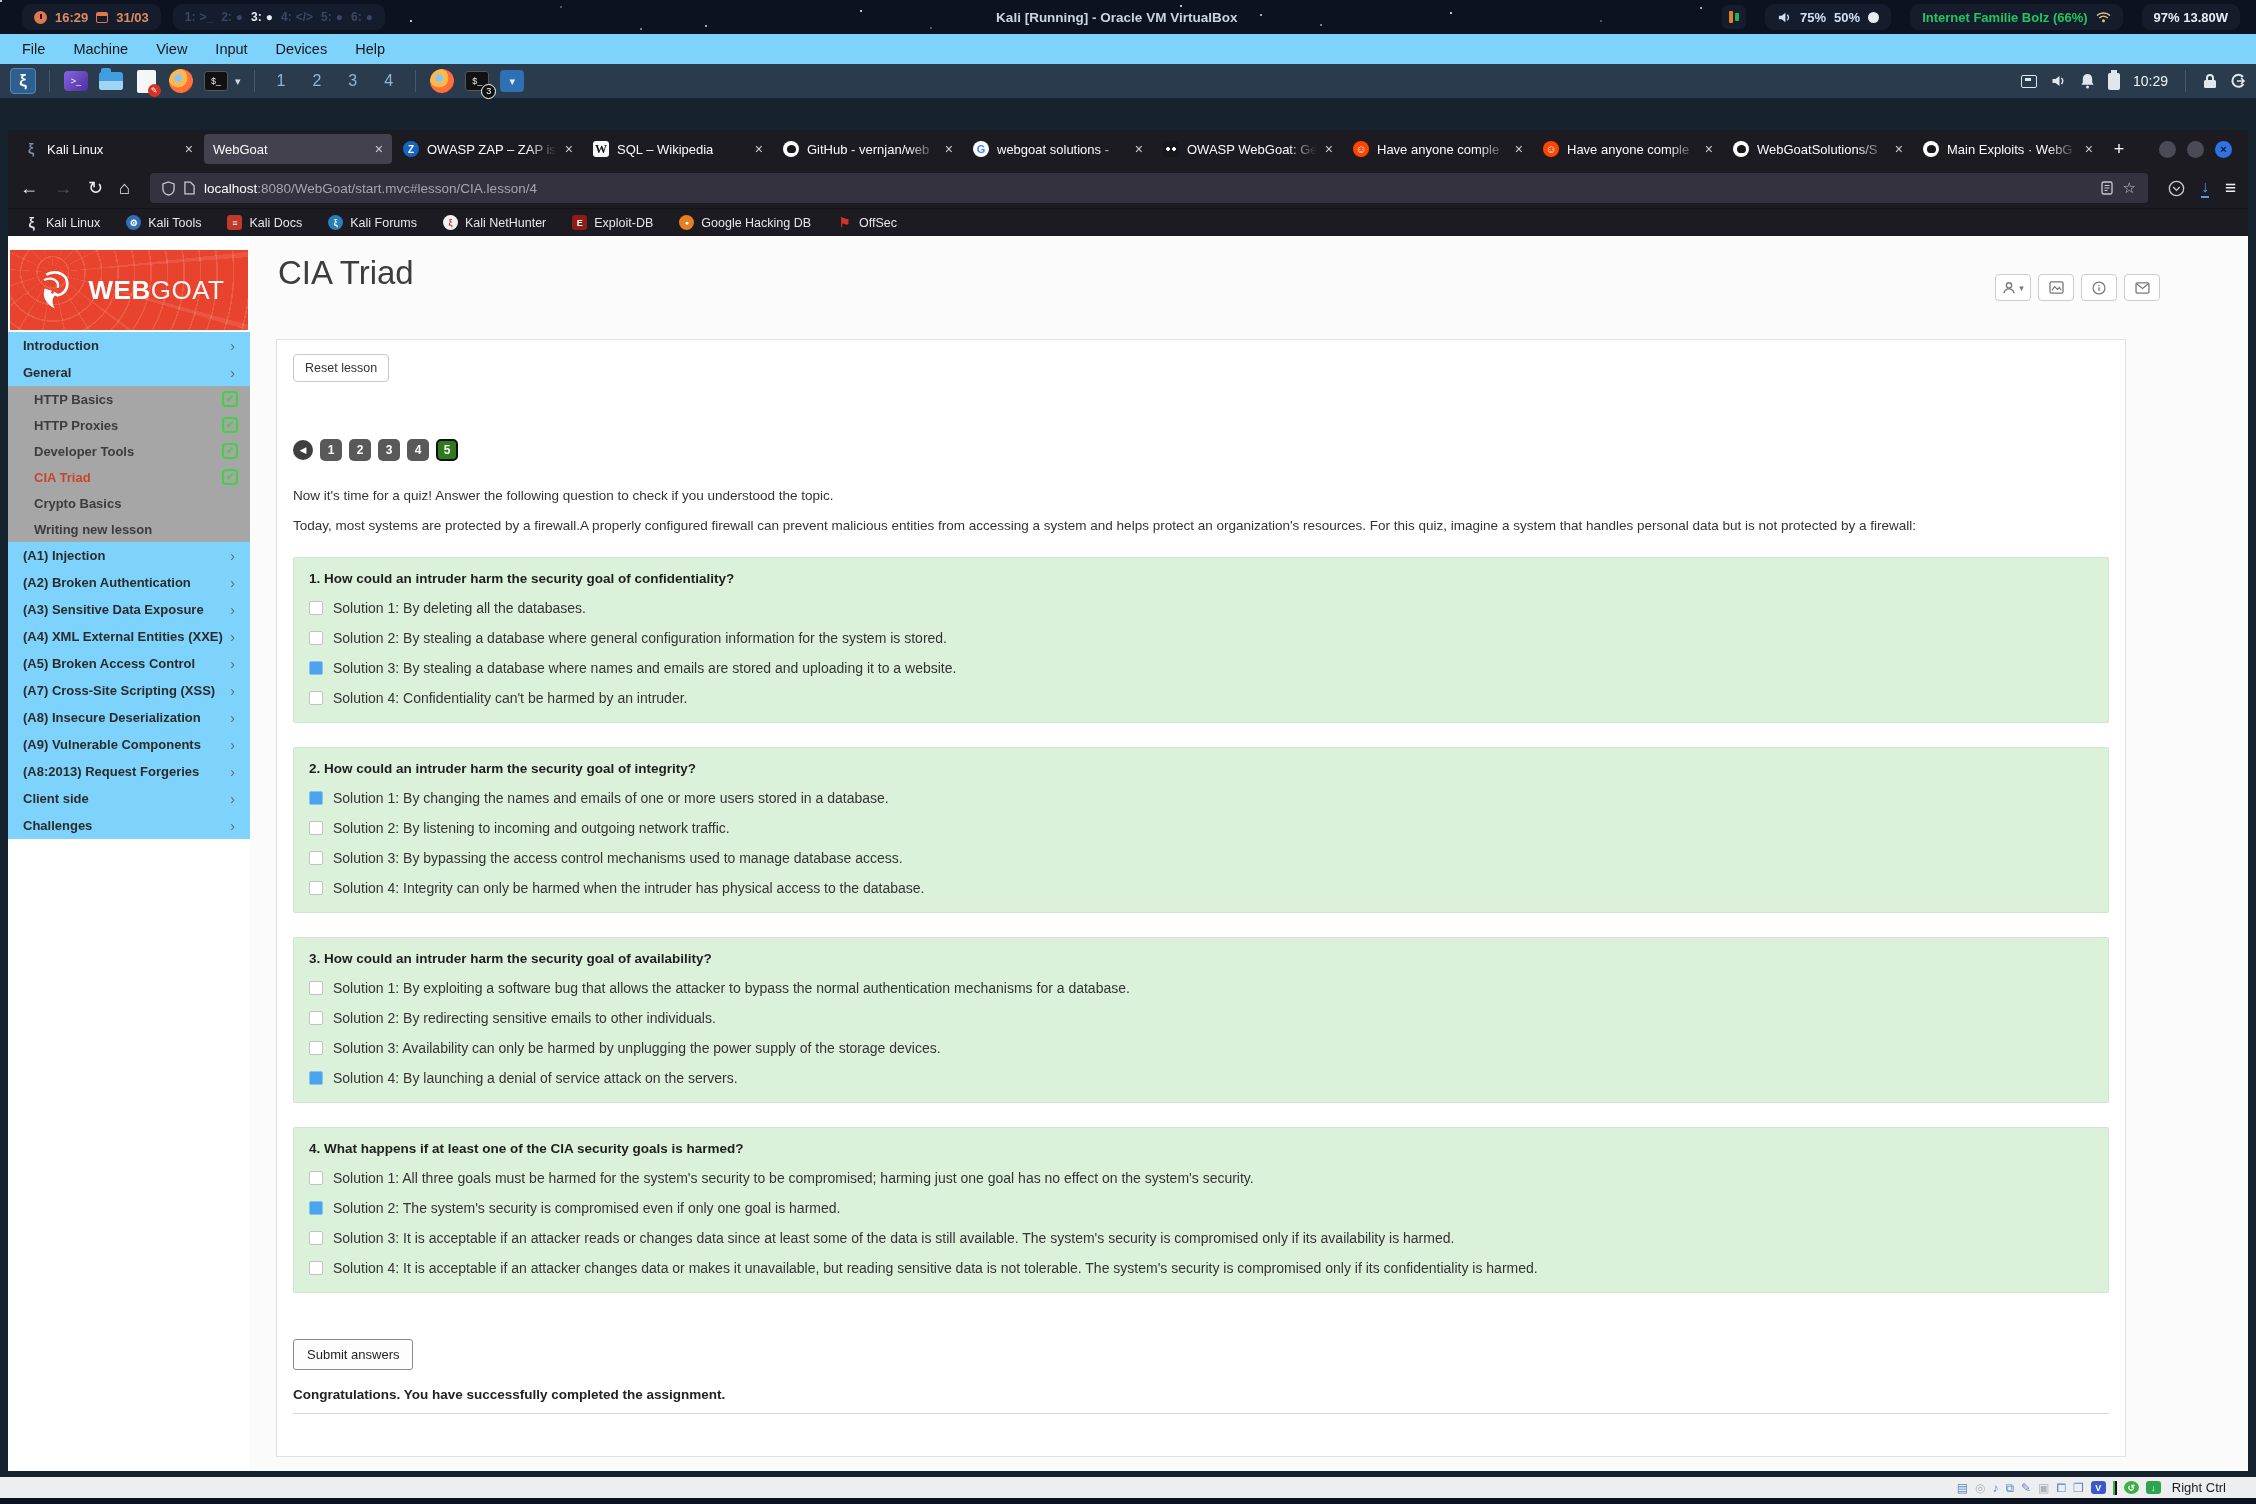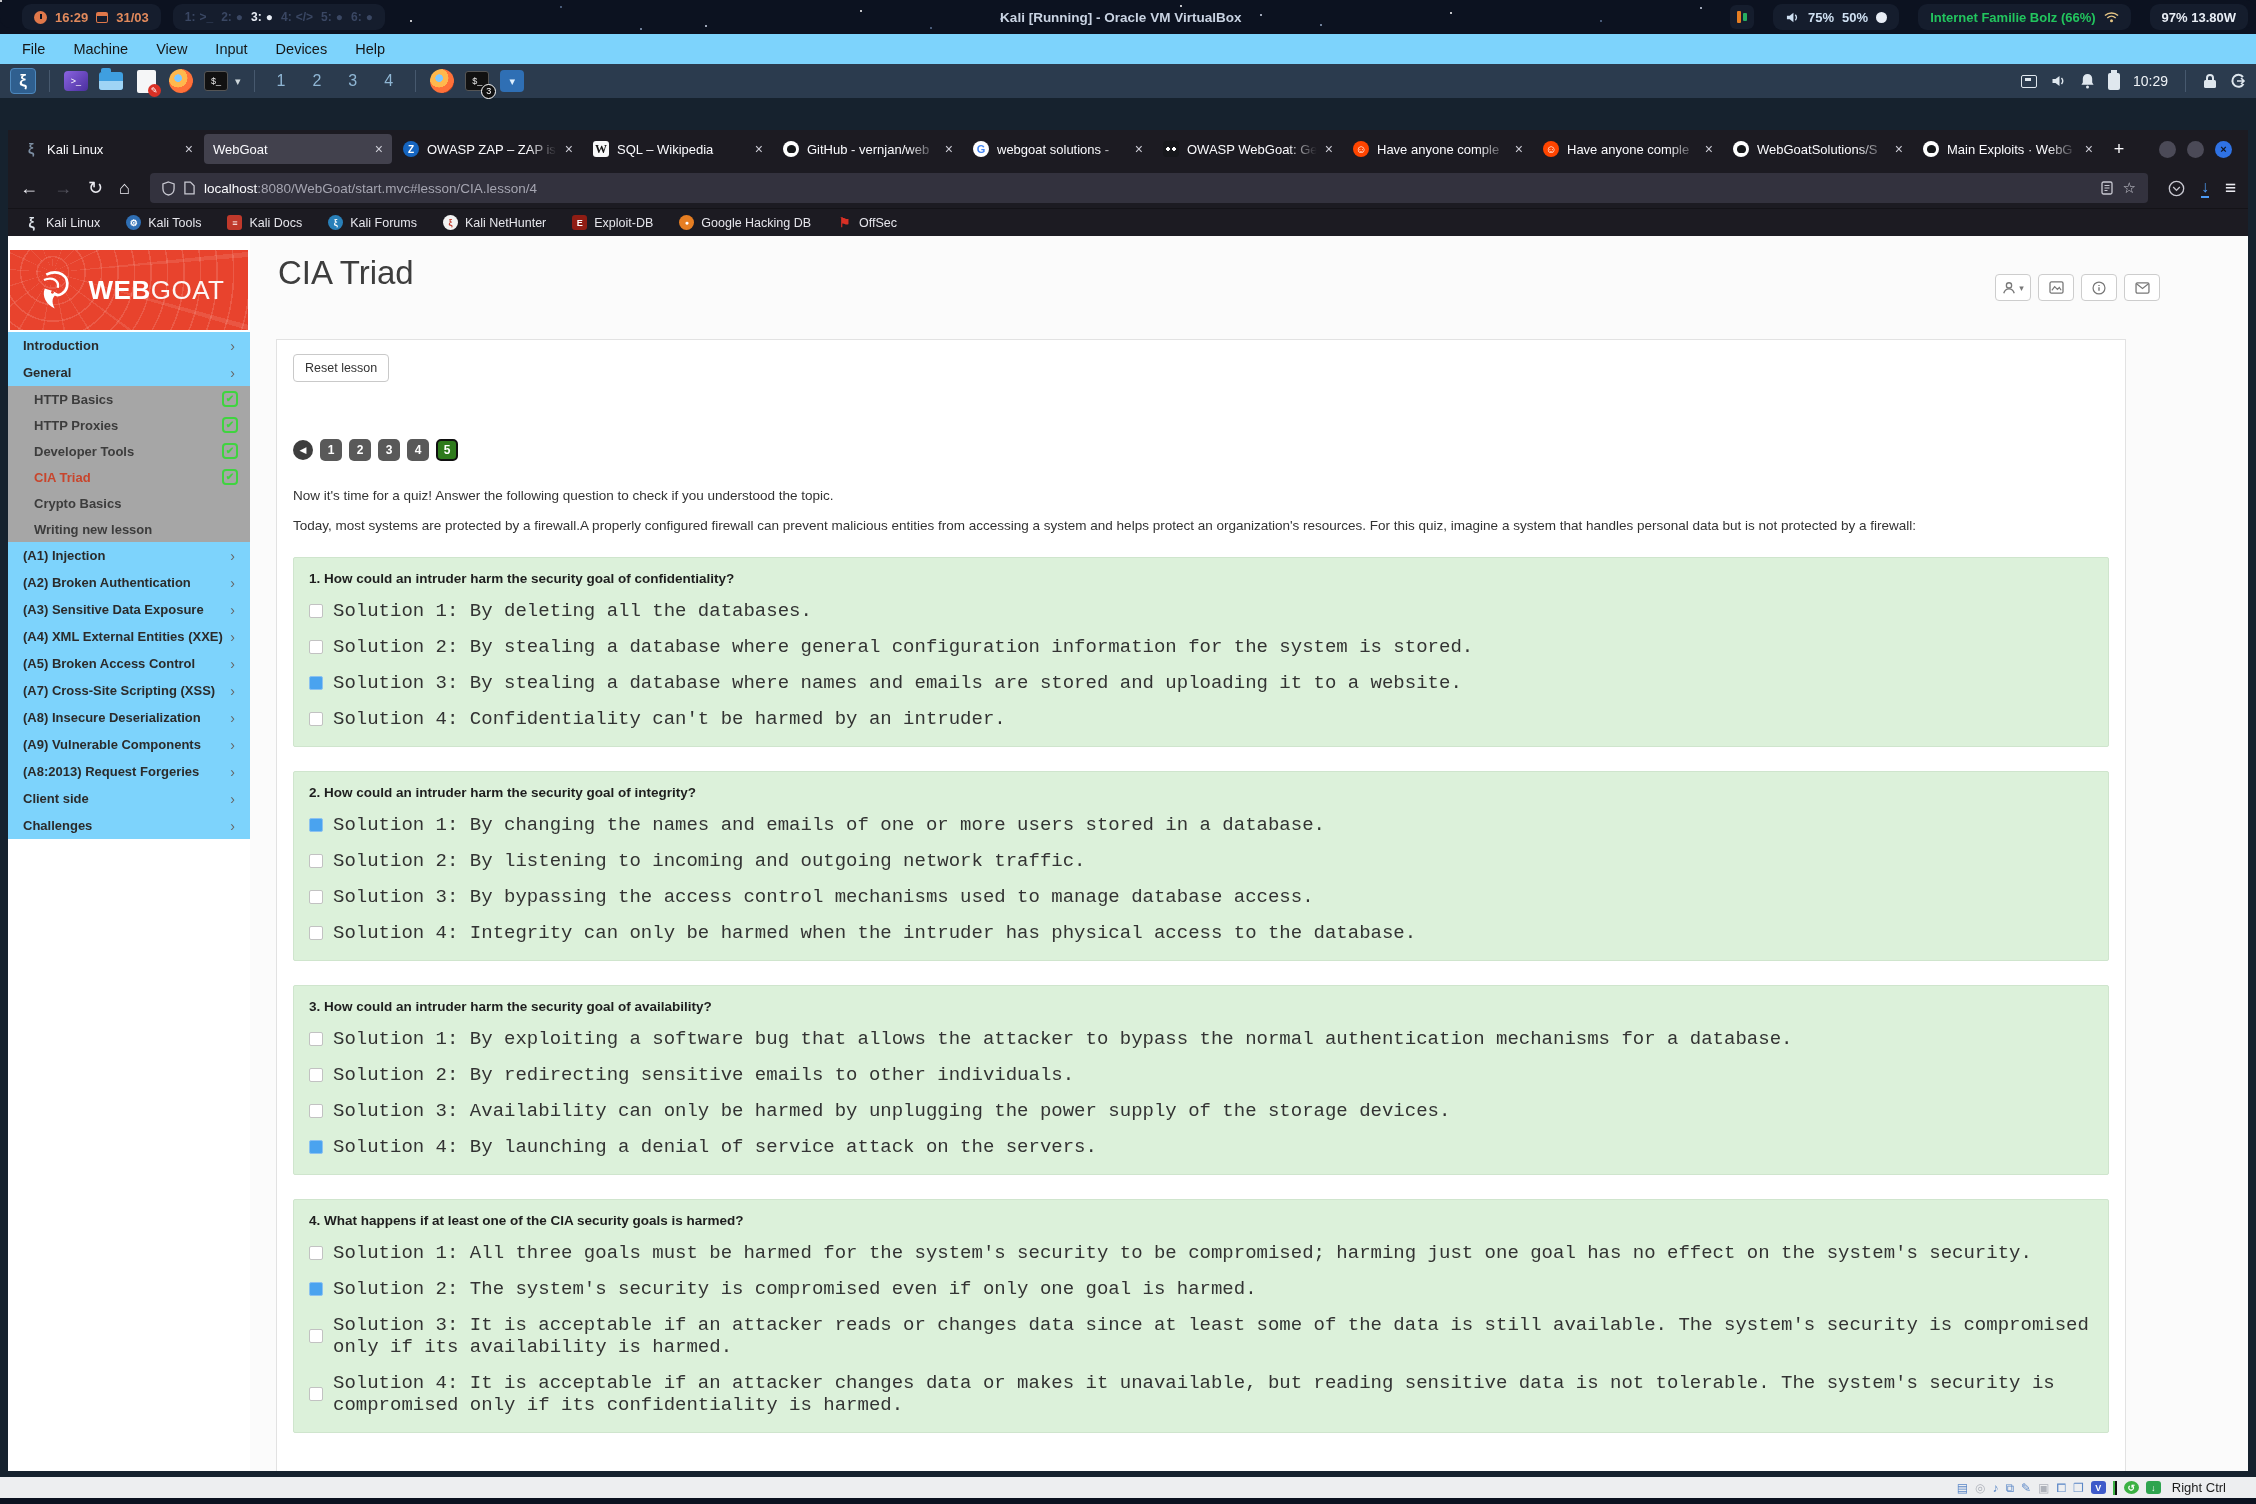--- a/index.html
+++ b/index.html
@@ -1,20 +1,20 @@
 <!DOCTYPE html>
 <html><head>
 <meta charset="utf-8">
 <style>
   html,body{margin:0;padding:0;background:#05080f;}
   *{box-sizing:border-box;font-family:"Liberation Sans",sans-serif;}
   #screen{position:relative;width:2256px;height:1504px;overflow:hidden;background:#0c1220;}
 
   
-  .host-bar{position:absolute;top:0;left:0;right:0;height:28px;background:#0c1220;z-index:5;border-radius:10px;}
+  .host-bar{position:absolute;top:0;left:0;right:8px;height:28px;background:#0c1220;z-index:5;border-radius:10px;}
   .stars{position:absolute;inset:0;pointer-events:none;}
   .stars::before{content:"";position:absolute;width:2px;height:2px;border-radius:50%;background:#fff;
     box-shadow:240px 8px #8fa3c0,410px 20px #ffffff,560px 6px #5d7396,705px 25px #cfd9ea,860px 10px #ffffff,
     1000px 18px #748cb0,1180px 5px #ffffff,1320px 24px #8fa3c0,1450px 12px #ffffff,1600px 20px #5d7396,
     1700px 7px #cfd9ea,1840px 16px #ffffff,1955px 26px #748cb0,2080px 9px #ffffff,2200px 18px #8fa3c0,
     120px 26px #5d7396,330px 14px #cfd9ea,640px 28px #8fa3c0,930px 27px #5d7396,1260px 14px #cfd9ea;}
   .hb-left{position:absolute;left:22px;top:4px;display:flex;gap:12px;align-items:center;}
   .pill{background:#151d2d;border-radius:9px;height:26px;display:flex;align-items:center;padding:0 12px;gap:8px;}
   .clock-ic{width:13px;height:13px;border-radius:50%;background:#e0784a;position:relative;flex-shrink:0;}
   .clock-ic::after{content:"";position:absolute;left:6px;top:3px;width:1.5px;height:5px;background:#0c1220;}
@@ -134,21 +134,21 @@
   .pg-back{width:20px;height:20px;border-radius:50%;background:#3e3e3e;color:#fff;font-size:9px;display:flex;align-items:center;justify-content:center;}
   .pg{min-width:22px;height:22px;border-radius:5px;background:#595959;color:#fff;font-size:12px;font-weight:bold;display:flex;align-items:center;justify-content:center;}
   .pg.active{background:#2e7a1c;border:2px solid #101010;}
   .intro{font-size:13.5px;color:#333;margin:27px 0 0 0;}
   .intro.second{margin-top:15px;}
   .qblock{margin-top:24px;background:#dcf1da;border:1px solid #cfe5cd;border-radius:2px;padding:13px 15px 16px 15px;}
   .qtitle{font-size:13.5px;font-weight:bold;color:#1e1e1e;}
   .opt{display:flex;align-items:center;gap:10px;margin-top:14px;}
   .cb{width:14px;height:14px;background:#fff;border:1px solid #c2c2c2;border-radius:2px;flex-shrink:0;}
   .cb.checked{background:#4aa3ef;border-color:#8cc2f0;}
-  .opt .olbl{font-size:19px;color:#333;font-family:Liberation Mono, monospace;}
+  .opt .olbl{font-size:14px;color:#333;}
   .submit-btn{margin-top:46px;font-size:13px;color:#1f1f1f;background:#fdfdfd;border:1px solid #8a8a8a;border-radius:3px;padding:7px 13px;display:inline-block;}
   .success{margin-top:17px;font-size:13.5px;font-weight:bold;color:#222;padding-bottom:11px;border-bottom:1px solid #d6d6d6;}
 
   
   .vbox-statusbar{position:absolute;left:0;right:0;bottom:6px;height:21px;background:#edeef0;display:flex;align-items:center;justify-content:flex-end;gap:7px;padding-right:30px;z-index:5;}
   .vs{font-size:12px;line-height:1;}
   .vs-sq{width:15px;height:13px;border-radius:3px;color:#fff;font-size:9px;font-weight:bold;display:flex;align-items:center;justify-content:center;}
   .vs-label{font-size:13px;color:#1d1d1d;margin-left:4px;}
   .kbd-led{width:4px;height:14px;background:#111;border-left:2px solid #3bb143;}
 </style>

